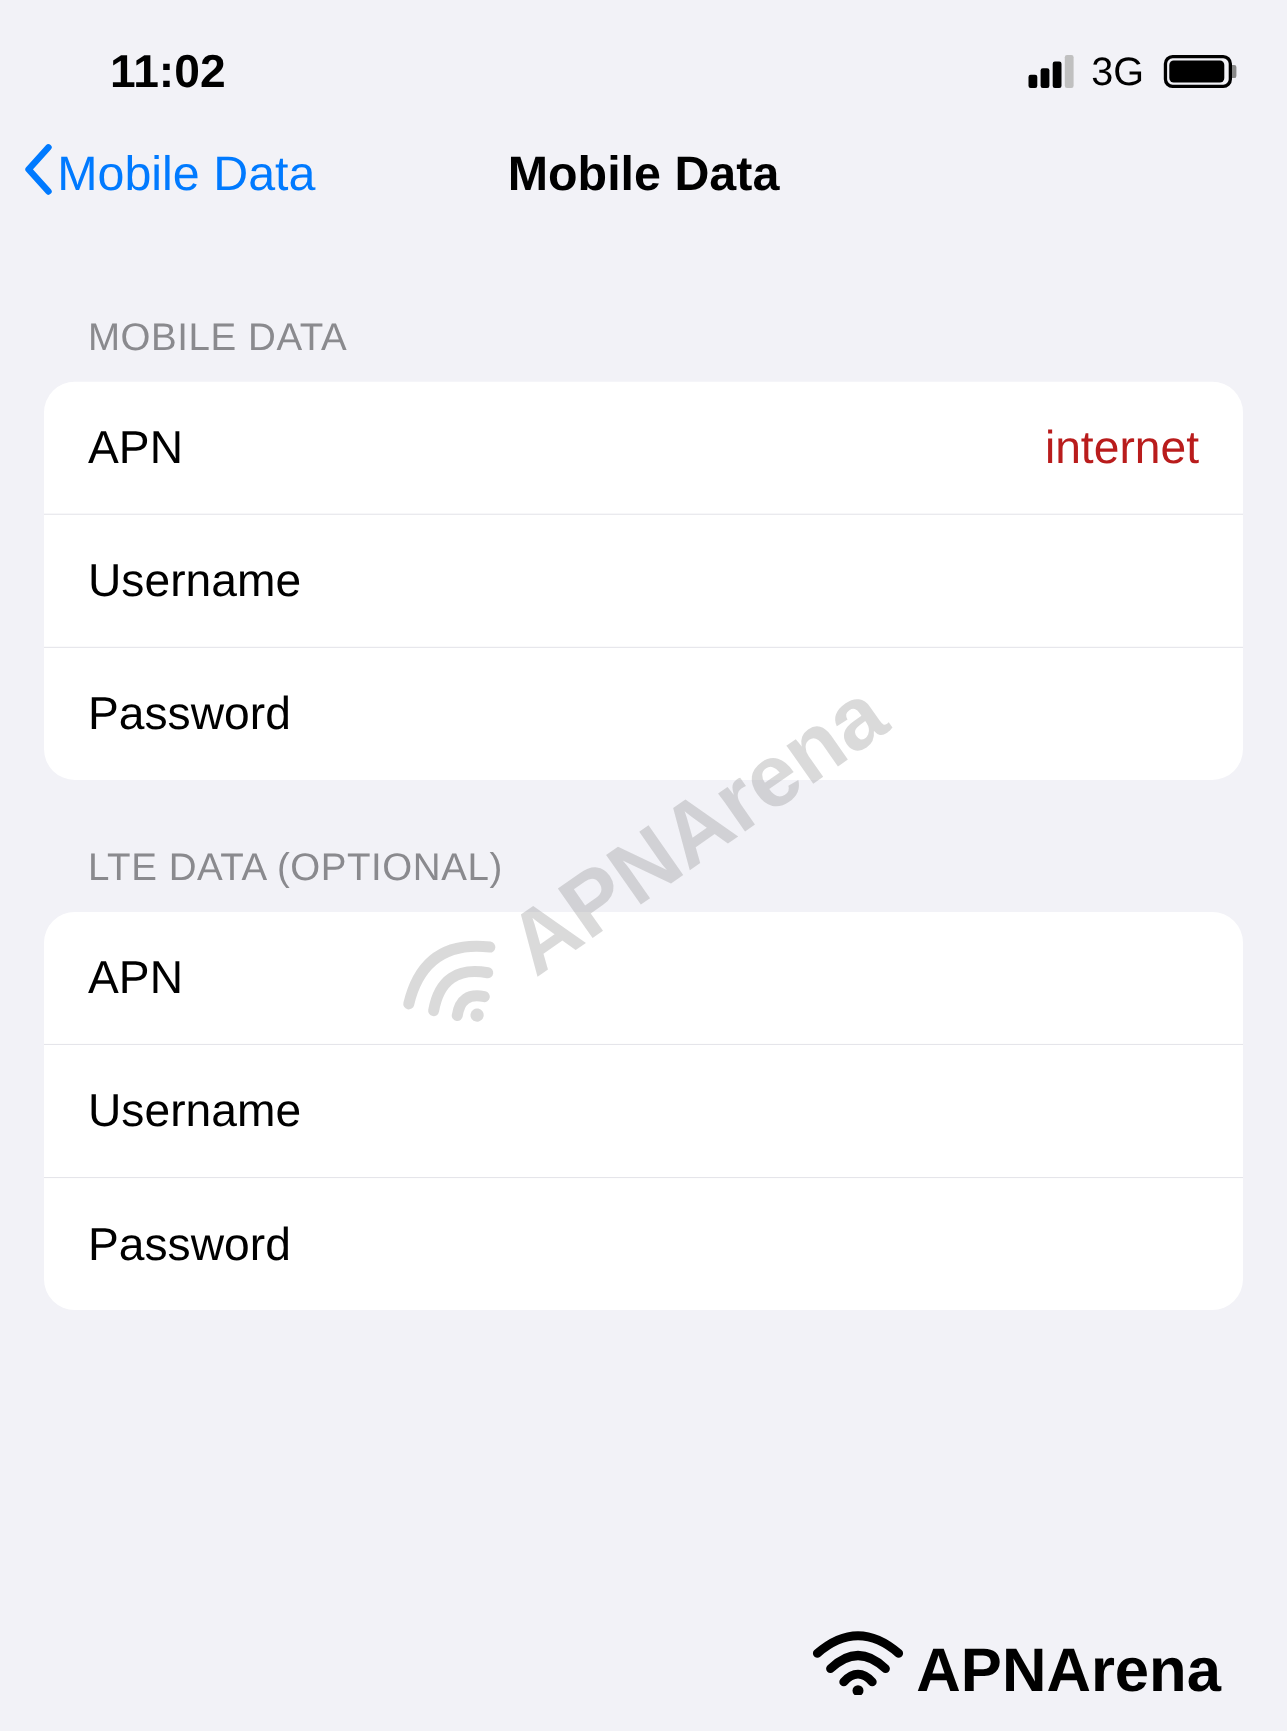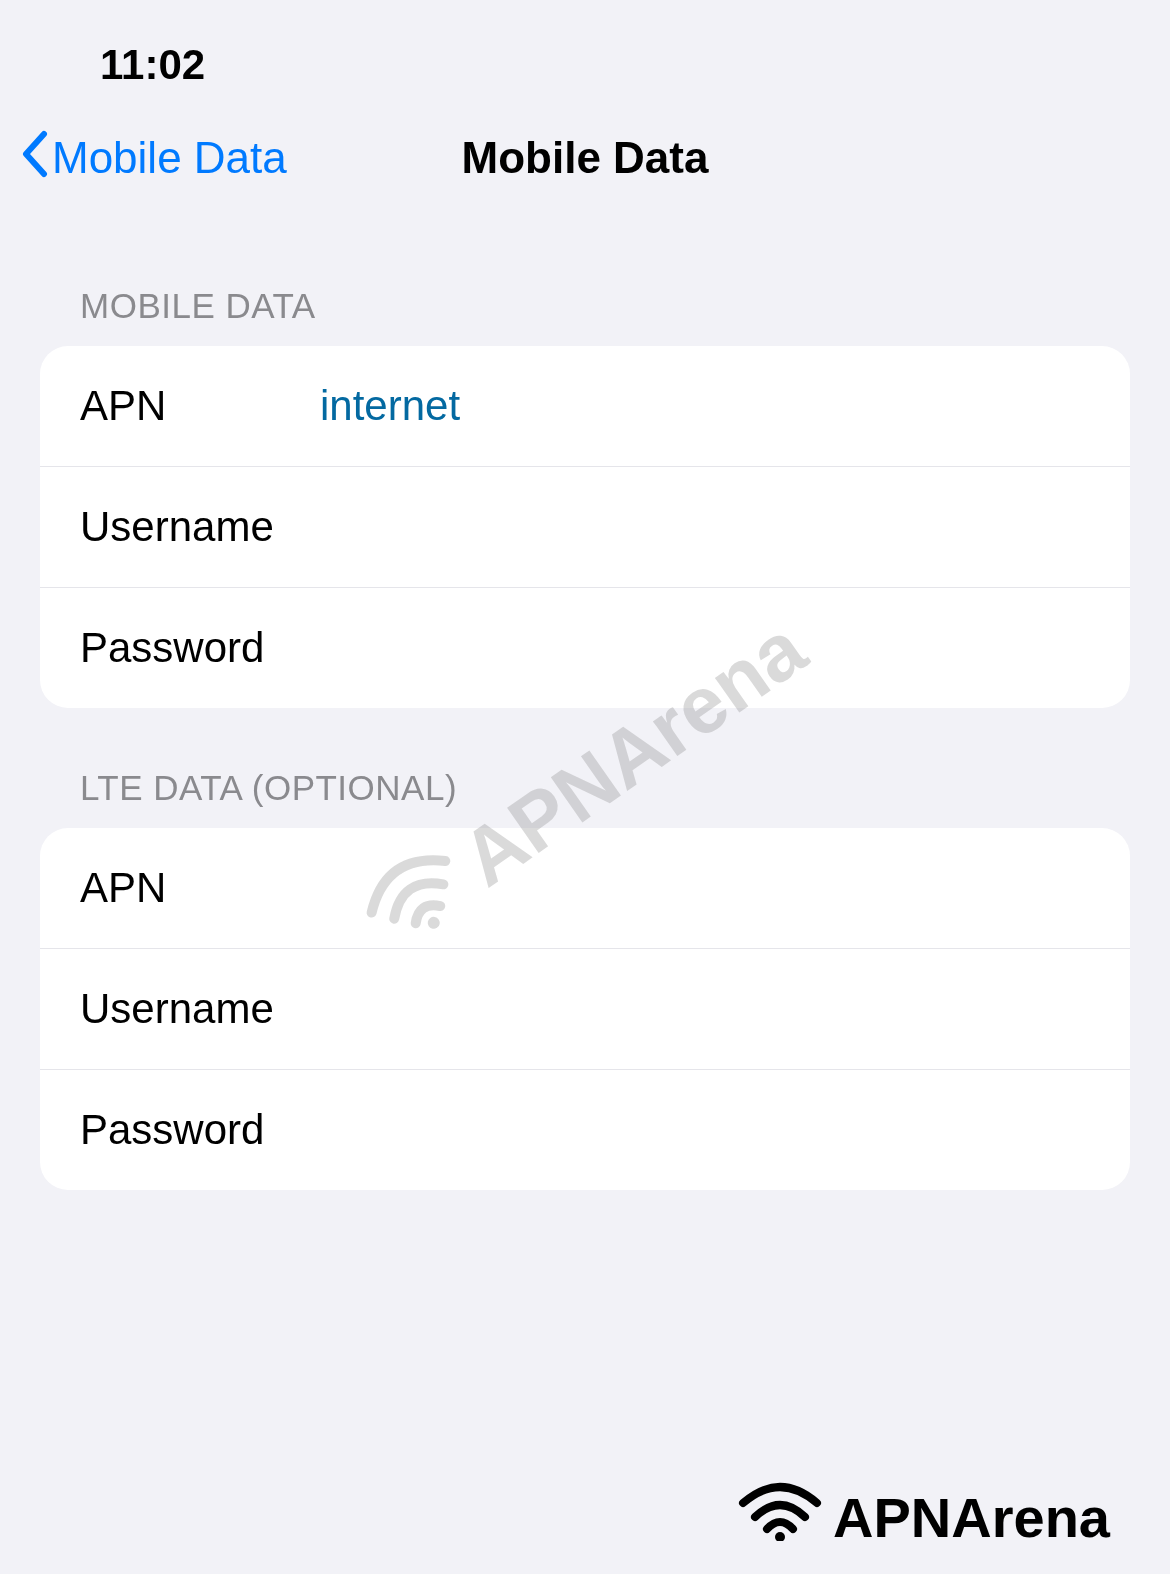--- a/index.html
+++ b/index.html
@@ -122,37 +122,39 @@
       border-radius: 28px;
       margin: 0 40px;
       overflow: hidden;
     }
     .setting-row {
       display: flex;
       align-items: center;
       padding: 36px 40px;
       border-bottom: 1px solid #e5e5ea;
       min-height: 118px;
+      gap: 40px;
     }
     .setting-row:last-child {
       border-bottom: none;
     }
     .setting-label {
       font-size: 42px;
       color: #000;
       width: 240px;
       flex-shrink: 0;
     }
     .setting-value {
       font-size: 42px;
-      color: #0369a1;
+      color: #b91c1c;
       border: none;
       outline: none;
       background: transparent;
       flex: 1;
+      text-align: right;
     }
     .watermark {
       position: absolute;
       left: 50%;
       top: 50%;
       transform: translate(-50%, -50%) rotate(-35deg);
       font-size: 80px;
       font-weight: 700;
       color: rgba(150, 150, 150, 0.35);
       display: flex;
@@ -177,20 +179,32 @@
     .footer-brand .wifi-icon svg {
       width: 90px;
       height: 60px;
     }
   </style>
 </head>
 <body>
 
 <div class="status-bar">
   <div class="status-time">11:02</div>
+  <div class="status-right">
+    <div class="signal-bars">
+      <div class="signal-bar"></div>
+      <div class="signal-bar"></div>
+      <div class="signal-bar"></div>
+      <div class="signal-bar inactive"></div>
+    </div>
+    <div class="network-type">3G</div>
+    <div class="battery">
+      <div class="battery-fill"></div>
+    </div>
+  </div>
 </div>
 
 <div class="nav-bar">
   <div class="back-button">
     <span class="back-chevron">
       <svg width="28" height="48" viewBox="0 0 28 48" fill="none">
         <path d="M24 4 L6 24 L24 44" stroke="#007aff" stroke-width="6" stroke-linecap="round" stroke-linejoin="round"></path>
       </svg>
     </span>
     <span>Mobile Data</span>

